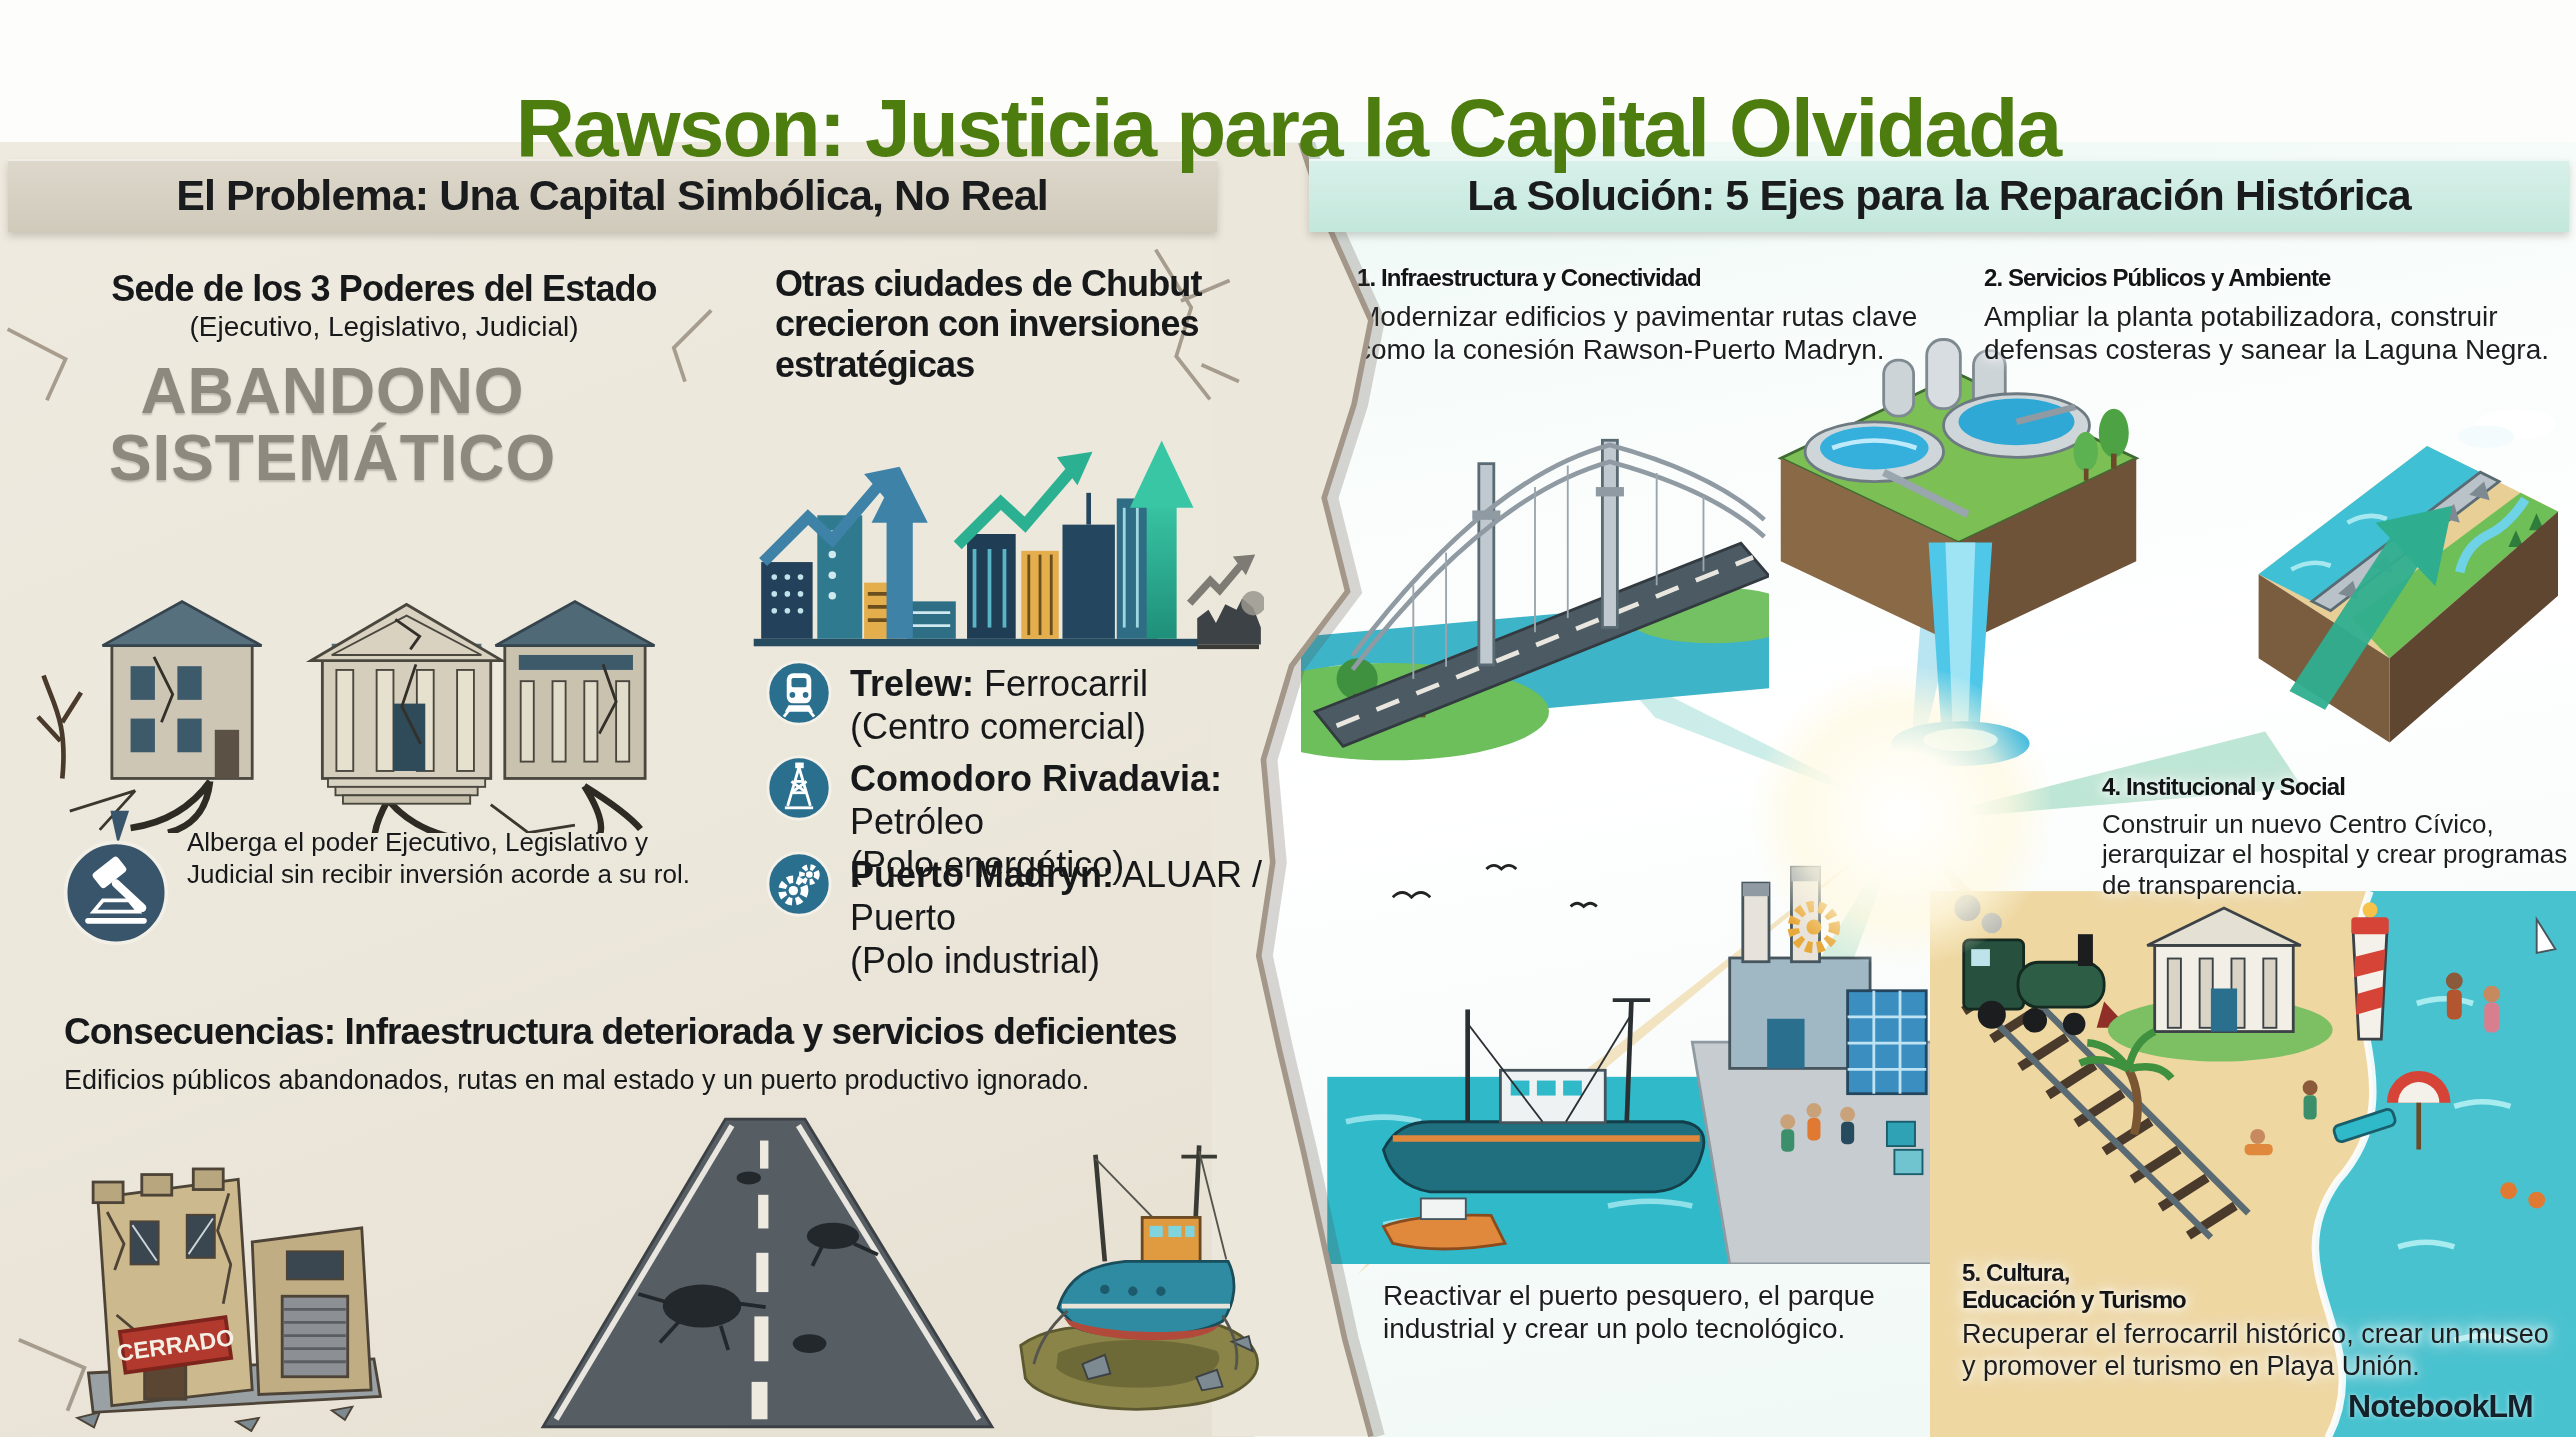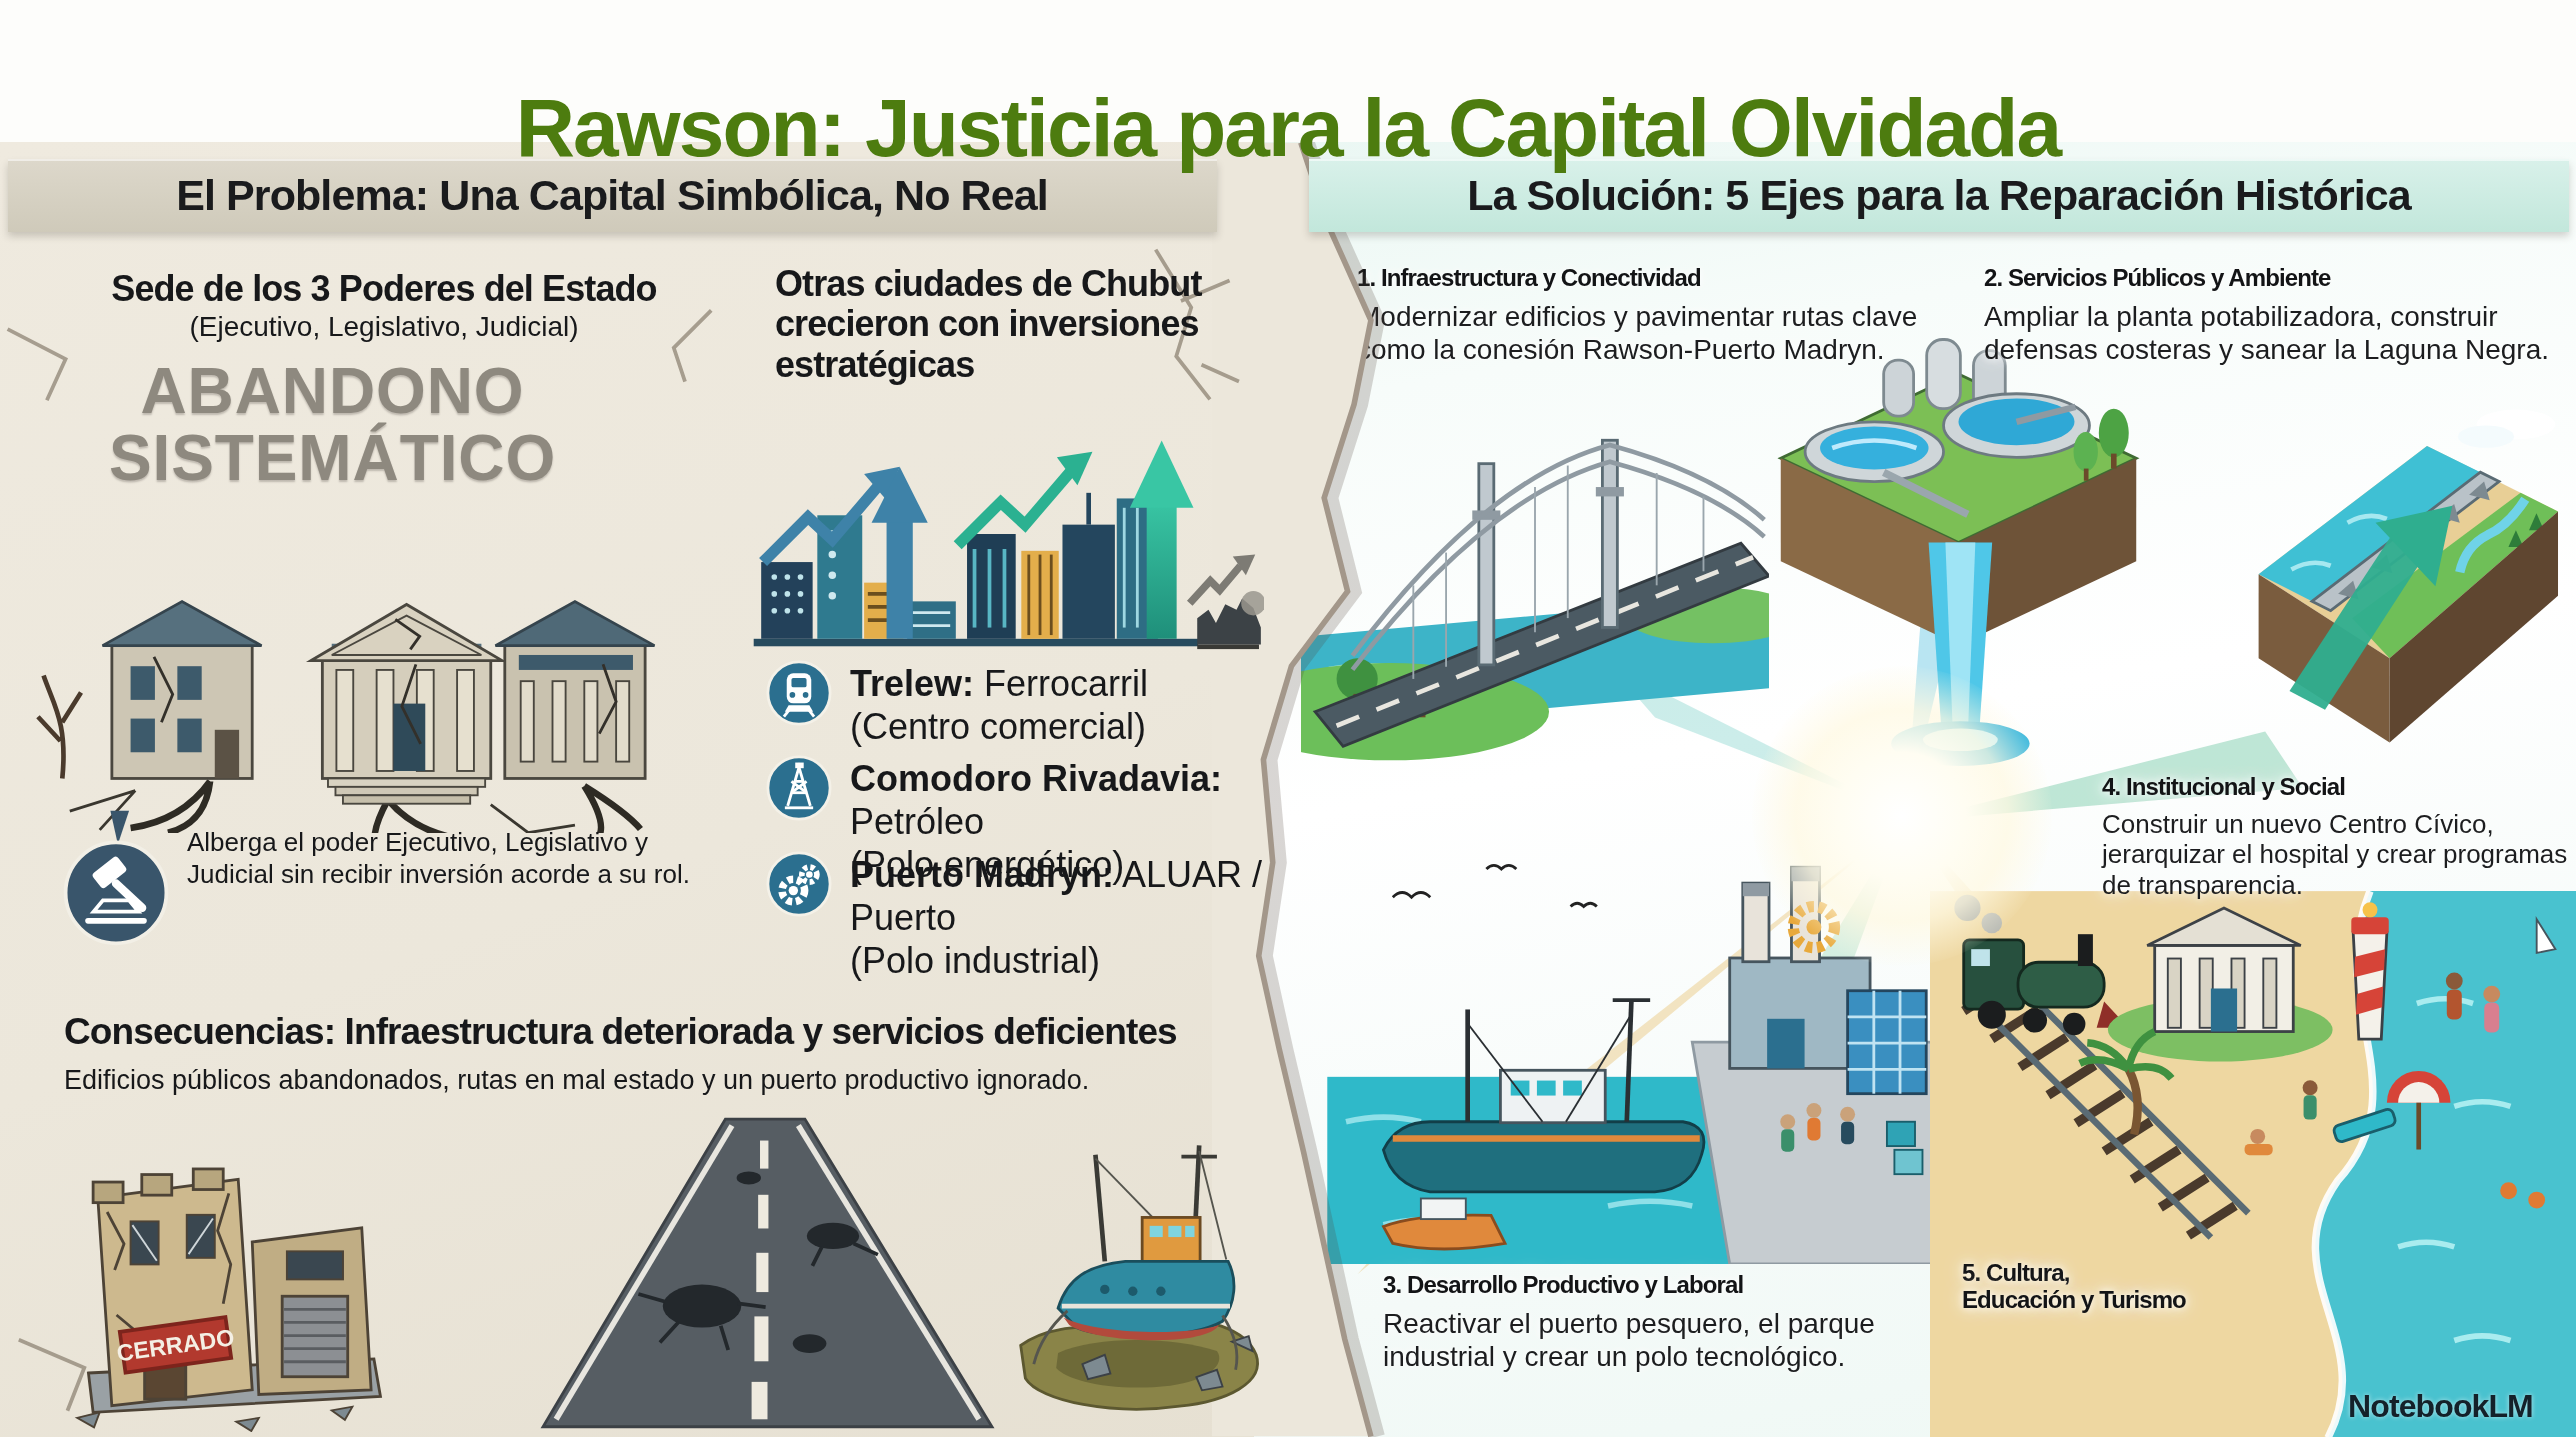--- a/index.html
+++ b/index.html
@@ -327,26 +327,26 @@
 </div>
 <div class="abs rtext axis2">
   <div class="axis-title">2. Servicios Públicos y Ambiente</div>
   <div class="axis-desc">Ampliar la planta potabilizadora, construir defensas costeras y sanear la Laguna Negra.</div>
 </div>
 <div class="abs rtext axis4">
   <div class="axis-title">4. Institucional y Social</div>
   <div class="axis-desc">Construir un nuevo Centro Cívico, jerarquizar el hospital y crear programas de transparencia.</div>
 </div>
 <div class="abs rtext axis3">
-  <div class="axis-title">3. Desarrollo Productivo y Laboral</div>
   <div class="axis-desc">Reactivar el puerto pesquero, el parque industrial y crear un polo tecnológico.</div>
 </div>
 <div class="abs rtext axis5">
   <div class="axis-title">5. Cultura,
 Educación y Turismo</div>
+  <div class="axis-desc">Recuperar el ferrocarril histórico, crear un museo y promover el turismo en Playa Unión.</div>
 </div>
 
 <div class="abs left-panel"></div>
 
 <svg class="abs tear" width="215" height="1295" viewBox="0 0 230 1384">
   <path d="M95,0 L125,90 L170,190 L152,280 L120,380 L145,480 L85,560 L55,660 L65,770 L50,870 L72,970 L98,1080 L120,1180 L142,1280 L170,1384 L0,1384 L0,0 Z" fill="#ece7db"></path>
   <path d="M95,0 L125,90 L170,190 L152,280 L120,380 L145,480 L85,560 L55,660 L65,770 L50,870 L72,970 L98,1080 L120,1180 L142,1280 L170,1384" fill="none" stroke="rgba(80,70,58,0.22)" stroke-width="16" transform="translate(7,0)"></path>
   <path d="M95,0 L125,90 L170,190 L152,280 L120,380 L145,480 L85,560 L55,660 L65,770 L50,870 L72,970 L98,1080 L120,1180 L142,1280 L170,1384" fill="none" stroke="#a3978a" stroke-width="6"></path>
 </svg>
 

